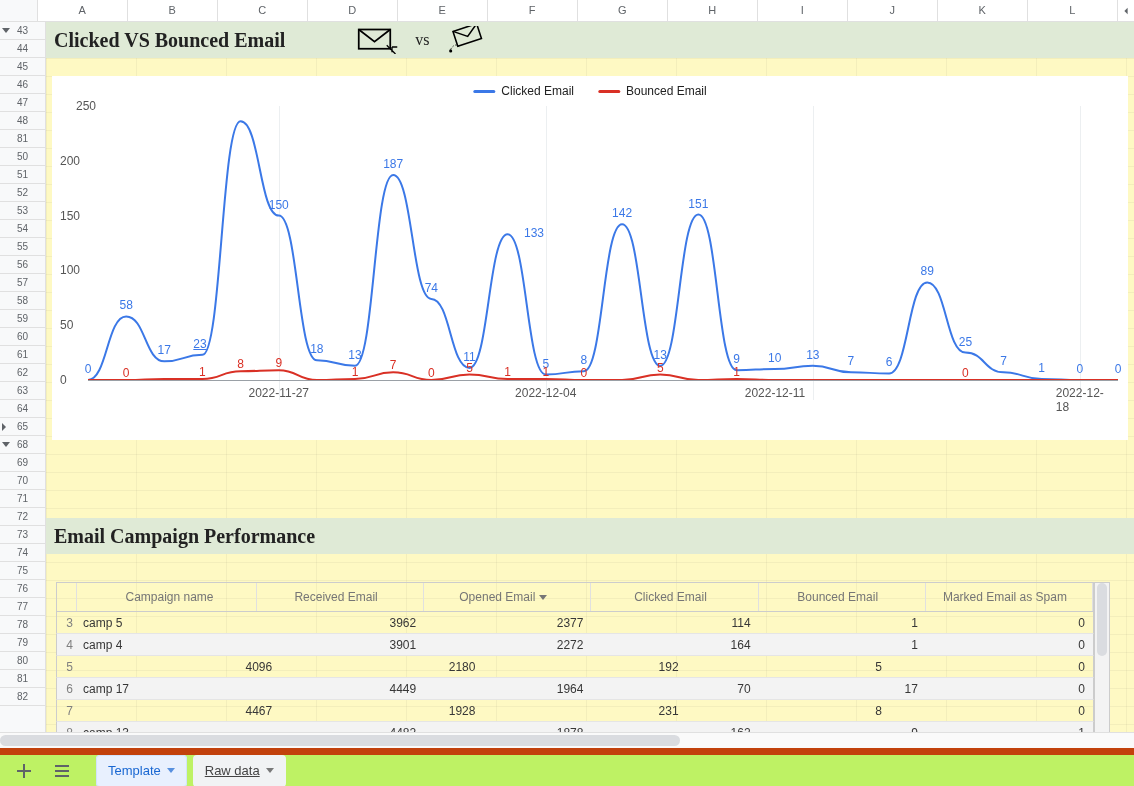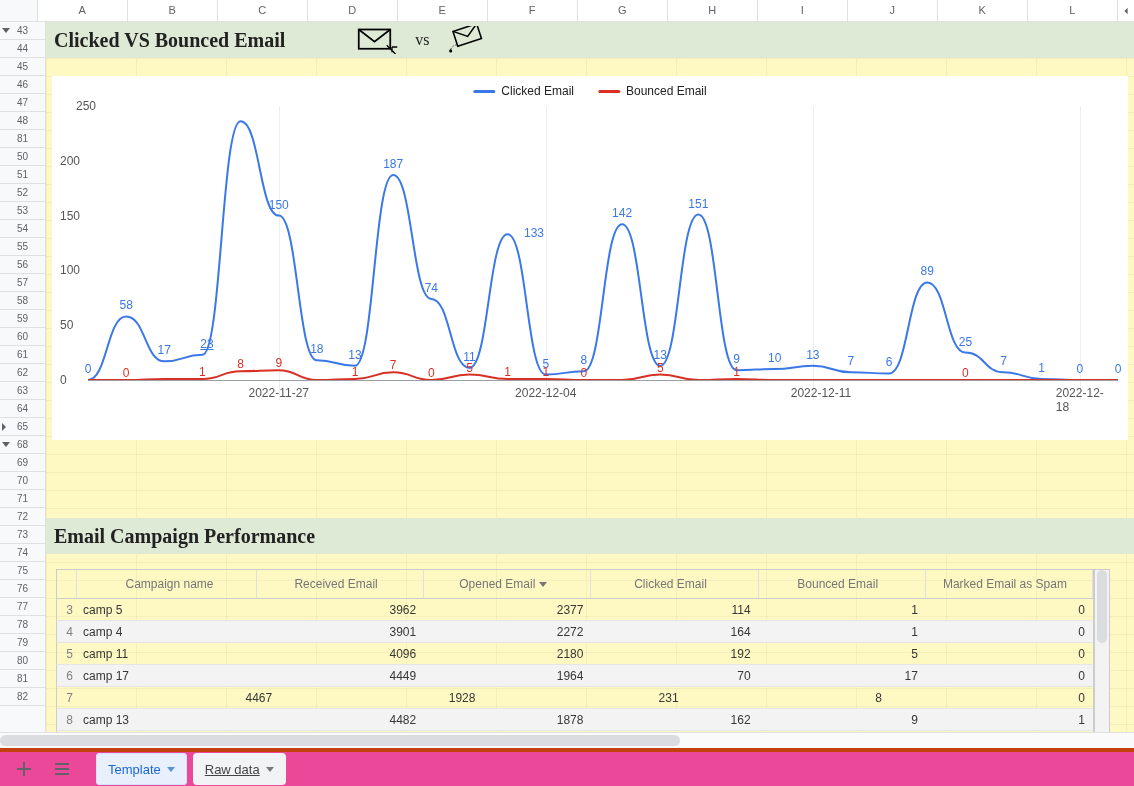--- a/index.html
+++ b/index.html
@@ -66,21 +66,21 @@
   .perf-body .row.alt { background:#f3f3f3; }
   .cell-idx { width:20px; display:flex; align-items:center; justify-content:flex-end; padding-right:4px; color:#808080; }
   .cell-name { width:180px; padding-left:6px; display:flex; align-items:center; }
   .cell-num { flex:1; display:flex; align-items:center; justify-content:flex-end; padding-right:8px; }
   .perf-head .cell-idx { width:20px; border-right:1px solid #e0e0e0; }
   .perf-head .cell-name { width:180px; justify-content:center; }
   .table-vscroll { position:absolute; right:-16px; top:0; bottom:0; width:16px; background:#f3f3f3; border:1px solid #ccc; }
   .table-vscroll-thumb { position:absolute; left:2px; right:2px; top:0; height:40%; background:#dadce0; border-radius:6px; }
 
   
-  .tabbar { height:38px; background:#ec4899; border-top:4px solid #c2410c; display:flex; align-items:center; padding:0 8px; gap:6px;margin-top:16px; }
+  .tabbar { height:38px; background:#bef264; border-top:7px solid #c2410c; display:flex; align-items:center; padding:0 8px; gap:6px;margin-top:16px; }
   .tabbtn { width:32px; height:32px; display:flex; align-items:center; justify-content:center; color:#5f6368; border-radius:4px; }
   .tab { height:32px; padding:0 12px; display:flex; align-items:center; gap:6px; border-radius:4px; color:#444; }
   .tab.active { background:#e8f0fe; color:#1967d2; box-shadow: inset 0 0 0 1px #d2e3fc; }
   .tab.inactive { background:#f1f3f4;text-decoration:underline; }
   .tab .caret { width:0;height:0;border-left:4px solid transparent;border-right:4px solid transparent;border-top:5px solid currentColor; opacity:.7; }
   .sort-caret { width:0;height:0;border-left:4px solid transparent;border-right:4px solid transparent;border-top:5px solid #767676; }
 </style>
 </head>
 <body>
 
@@ -199,21 +199,21 @@
             <div class="chart-vgrid" style="left: 1027.85px;"></div>
           </div>
         <svg id="chart-svg" style="position:absolute; left:36px; top:30px;" width="1030" height="276">
             <path d="M0,274 C 19.074074074074073,274 19.074074074074073,210.432 38.148148148148145,210.432 C 57.222222222222214,210.432 57.222222222222214,255.368 76.29629629629629,255.368 C 95.37037037037037,255.368 95.37037037037037,248.792 114.44444444444444,248.792 C 133.5185185185185,248.792 133.5185185185185,15.343999999999994 152.59259259259258,15.343999999999994 C 171.66666666666666,15.343999999999994 171.66666666666666,109.6 190.74074074074073,109.6 C 209.8148148148148,109.6 209.8148148148148,254.272 228.88888888888889,254.272 C 247.96296296296293,254.272 247.96296296296293,259.752 267.037037037037,259.752 C 286.1111111111111,259.752 286.1111111111111,69.048 305.18518518518516,69.048 C 324.25925925925924,69.048 324.25925925925924,192.89600000000002 343.3333333333333,192.89600000000002 C 362.4074074074074,192.89600000000002 362.4074074074074,261.944 381.48148148148147,261.944 C 400.55555555555554,261.944 400.55555555555554,128.232 419.6296296296296,128.232 C 438.7037037037037,128.232 438.7037037037037,268.52 457.77777777777777,268.52 C 476.85185185185185,268.52 476.85185185185185,265.23199999999997 495.9259259259259,265.23199999999997 C 515,265.23199999999997 515,118.36800000000002 534.074074074074,118.36800000000002 C 553.1481481481482,118.36800000000002 553.1481481481482,259.752 572.2222222222223,259.752 C 591.2962962962963,259.752 591.2962962962963,108.50400000000002 610.3703703703703,108.50400000000002 C 629.4444444444445,108.50400000000002 629.4444444444445,264.136 648.5185185185186,264.136 C 667.5925925925926,264.136 667.5925925925926,263.04 686.6666666666666,263.04 C 705.7407407407406,263.04 705.7407407407406,259.752 724.8148148148148,259.752 C 743.8888888888889,259.752 743.8888888888889,266.328 762.9629629629629,266.328 C 782.037037037037,266.328 782.037037037037,267.424 801.1111111111111,267.424 C 820.1851851851852,267.424 820.1851851851852,176.45600000000002 839.2592592592592,176.45600000000002 C 858.3333333333333,176.45600000000002 858.3333333333333,246.6 877.4074074074074,246.6 C 896.4814814814815,246.6 896.4814814814815,266.328 915.5555555555555,266.328 C 934.6296296296296,266.328 934.6296296296296,272.904 953.7037037037037,272.904 C 972.7777777777778,272.904 972.7777777777778,274 991.8518518518518,274 C 1010.9259259259259,274 1010.9259259259259,274 1030,274" fill="none" stroke="#3b78e7" stroke-width="2"></path>
             <path d="M0,274 C 19.074074074074073,274 19.074074074074073,274 38.148148148148145,274 C 57.222222222222214,274 57.222222222222214,272.904 76.29629629629629,272.904 C 95.37037037037037,272.904 95.37037037037037,272.904 114.44444444444444,272.904 C 133.5185185185185,272.904 133.5185185185185,265.23199999999997 152.59259259259258,265.23199999999997 C 171.66666666666666,265.23199999999997 171.66666666666666,264.136 190.74074074074073,264.136 C 209.8148148148148,264.136 209.8148148148148,274 228.88888888888889,274 C 247.96296296296293,274 247.96296296296293,272.904 267.037037037037,272.904 C 286.1111111111111,272.904 286.1111111111111,266.328 305.18518518518516,266.328 C 324.25925925925924,266.328 324.25925925925924,274 343.3333333333333,274 C 362.4074074074074,274 362.4074074074074,268.52 381.48148148148147,268.52 C 400.55555555555554,268.52 400.55555555555554,272.904 419.6296296296296,272.904 C 438.7037037037037,272.904 438.7037037037037,272.904 457.77777777777777,272.904 C 476.85185185185185,272.904 476.85185185185185,274 495.9259259259259,274 C 515,274 515,274 534.074074074074,274 C 553.1481481481482,274 553.1481481481482,268.52 572.2222222222223,268.52 C 591.2962962962963,268.52 591.2962962962963,274 610.3703703703703,274 C 629.4444444444445,274 629.4444444444445,272.904 648.5185185185186,272.904 C 667.5925925925926,272.904 667.5925925925926,274 686.6666666666666,274 C 705.7407407407406,274 705.7407407407406,274 724.8148148148148,274 C 743.8888888888889,274 743.8888888888889,274 762.9629629629629,274 C 782.037037037037,274 782.037037037037,274 801.1111111111111,274 C 820.1851851851852,274 820.1851851851852,274 839.2592592592592,274 C 858.3333333333333,274 858.3333333333333,274 877.4074074074074,274 C 896.4814814814815,274 896.4814814814815,274 915.5555555555555,274 C 934.6296296296296,274 934.6296296296296,274 953.7037037037037,274 C 972.7777777777778,274 972.7777777777778,274 991.8518518518518,274 C 1010.9259259259259,274 1010.9259259259259,274 1030,274" fill="none" stroke="#d93025" stroke-width="2"></path>
           </svg>
         <div id="chart-labels">
             <div class="data-label blue" style="left: 36px; top: 286px;">0</div>
             <div class="data-label blue" style="left: 74.1481px; top: 222.432px;">58</div>
             <div class="data-label blue" style="left: 112.296px; top: 267.368px;">17</div>
-            <div class="data-label blue" style="left: 155px; top: 260.792px; text-decoration: underline;">23</div>
+            <div class="data-label blue" style="left: 148px; top: 260.792px; text-decoration: underline;">23</div>
             <div class="data-label blue" style="left: 226.741px; top: 121.6px;">150</div>
             <div class="data-label blue" style="left: 264.889px; top: 266.272px;">18</div>
             <div class="data-label blue" style="left: 303.037px; top: 271.752px;">13</div>
             <div class="data-label blue" style="left: 341.185px; top: 81.048px;">187</div>
             <div class="data-label blue" style="left: 379.333px; top: 204.896px;">74</div>
             <div class="data-label blue" style="left: 417.481px; top: 273.944px;">11</div>
             <div class="data-label blue" style="left: 482px; top: 140.232px; margin-top: 10px;">133</div>
             <div class="data-label blue" style="left: 493.778px; top: 280.52px;">5</div>
             <div class="data-label blue" style="left: 531.926px; top: 277.232px;">8</div>
             <div class="data-label blue" style="left: 570.074px; top: 130.368px;">142</div>
@@ -242,30 +242,30 @@
             <div class="data-label red" style="left: 493.778px; top: 288.904px;">1</div>
             <div class="data-label red" style="left: 531.926px; top: 290px;">0</div>
             <div class="data-label red" style="left: 608.222px; top: 284.52px;">5</div>
             <div class="data-label red" style="left: 684.519px; top: 288.904px;">1</div>
             <div class="data-label red" style="left: 913.407px; top: 290px;">0</div>
           </div>
         <div class="baseline" id="baseline" style="top: 304px; width: 1030px;"></div>
         <div id="chart-xticks">
             <div class="xtick" style="left: 226.741px; top: 310px;">2022-11-27</div>
             <div class="xtick" style="left: 493.778px; top: 310px;">2022-12-04</div>
-            <div class="xtick" style="left: 769px; top: 310px;">2022-12-11</div>
+            <div class="xtick" style="left: 723px; top: 310px;">2022-12-11</div>
             <div class="xtick" style="left: 1027.85px; top: 310px;">2022-12-18</div>
           </div>
       </div>
 
       <div class="section-header" style="top:496px">
         <span class="section-title">Email Campaign Performance</span>
       </div>
 
-      <div class="perf-table" style="top:547px">
+      <div class="perf-table" style="top:560px">
         <div class="perf-head">
           <div class="cell cell-idx"></div>
           <div class="cell cell-name">Campaign name</div>
           <div class="cell cell-num" style="justify-content:center">
               <span>Received Email</span>
             </div>
           <div class="cell cell-num" style="justify-content:center">
               <span>Opened Email</span>
               <span class="sort-caret"></span>
             </div>
@@ -293,21 +293,20 @@
               <div class="cell-idx">4</div>
               <div class="cell-name">camp 4</div>
               <div class="cell-num">3901</div>
               <div class="cell-num">2272</div>
               <div class="cell-num">164</div>
               <div class="cell-num">1</div>
               <div class="cell-num">0</div>
             </div>
             <div class="row">
               <div class="cell-idx">5</div>
-              <div class="cell-name">camp 11</div>
               <div class="cell-num">4096</div>
               <div class="cell-num">2180</div>
               <div class="cell-num">192</div>
               <div class="cell-num">5</div>
               <div class="cell-num">0</div>
             </div>
             <div class="row alt">
               <div class="cell-idx">6</div>
               <div class="cell-name">camp 17</div>
               <div class="cell-num">4449</div>

